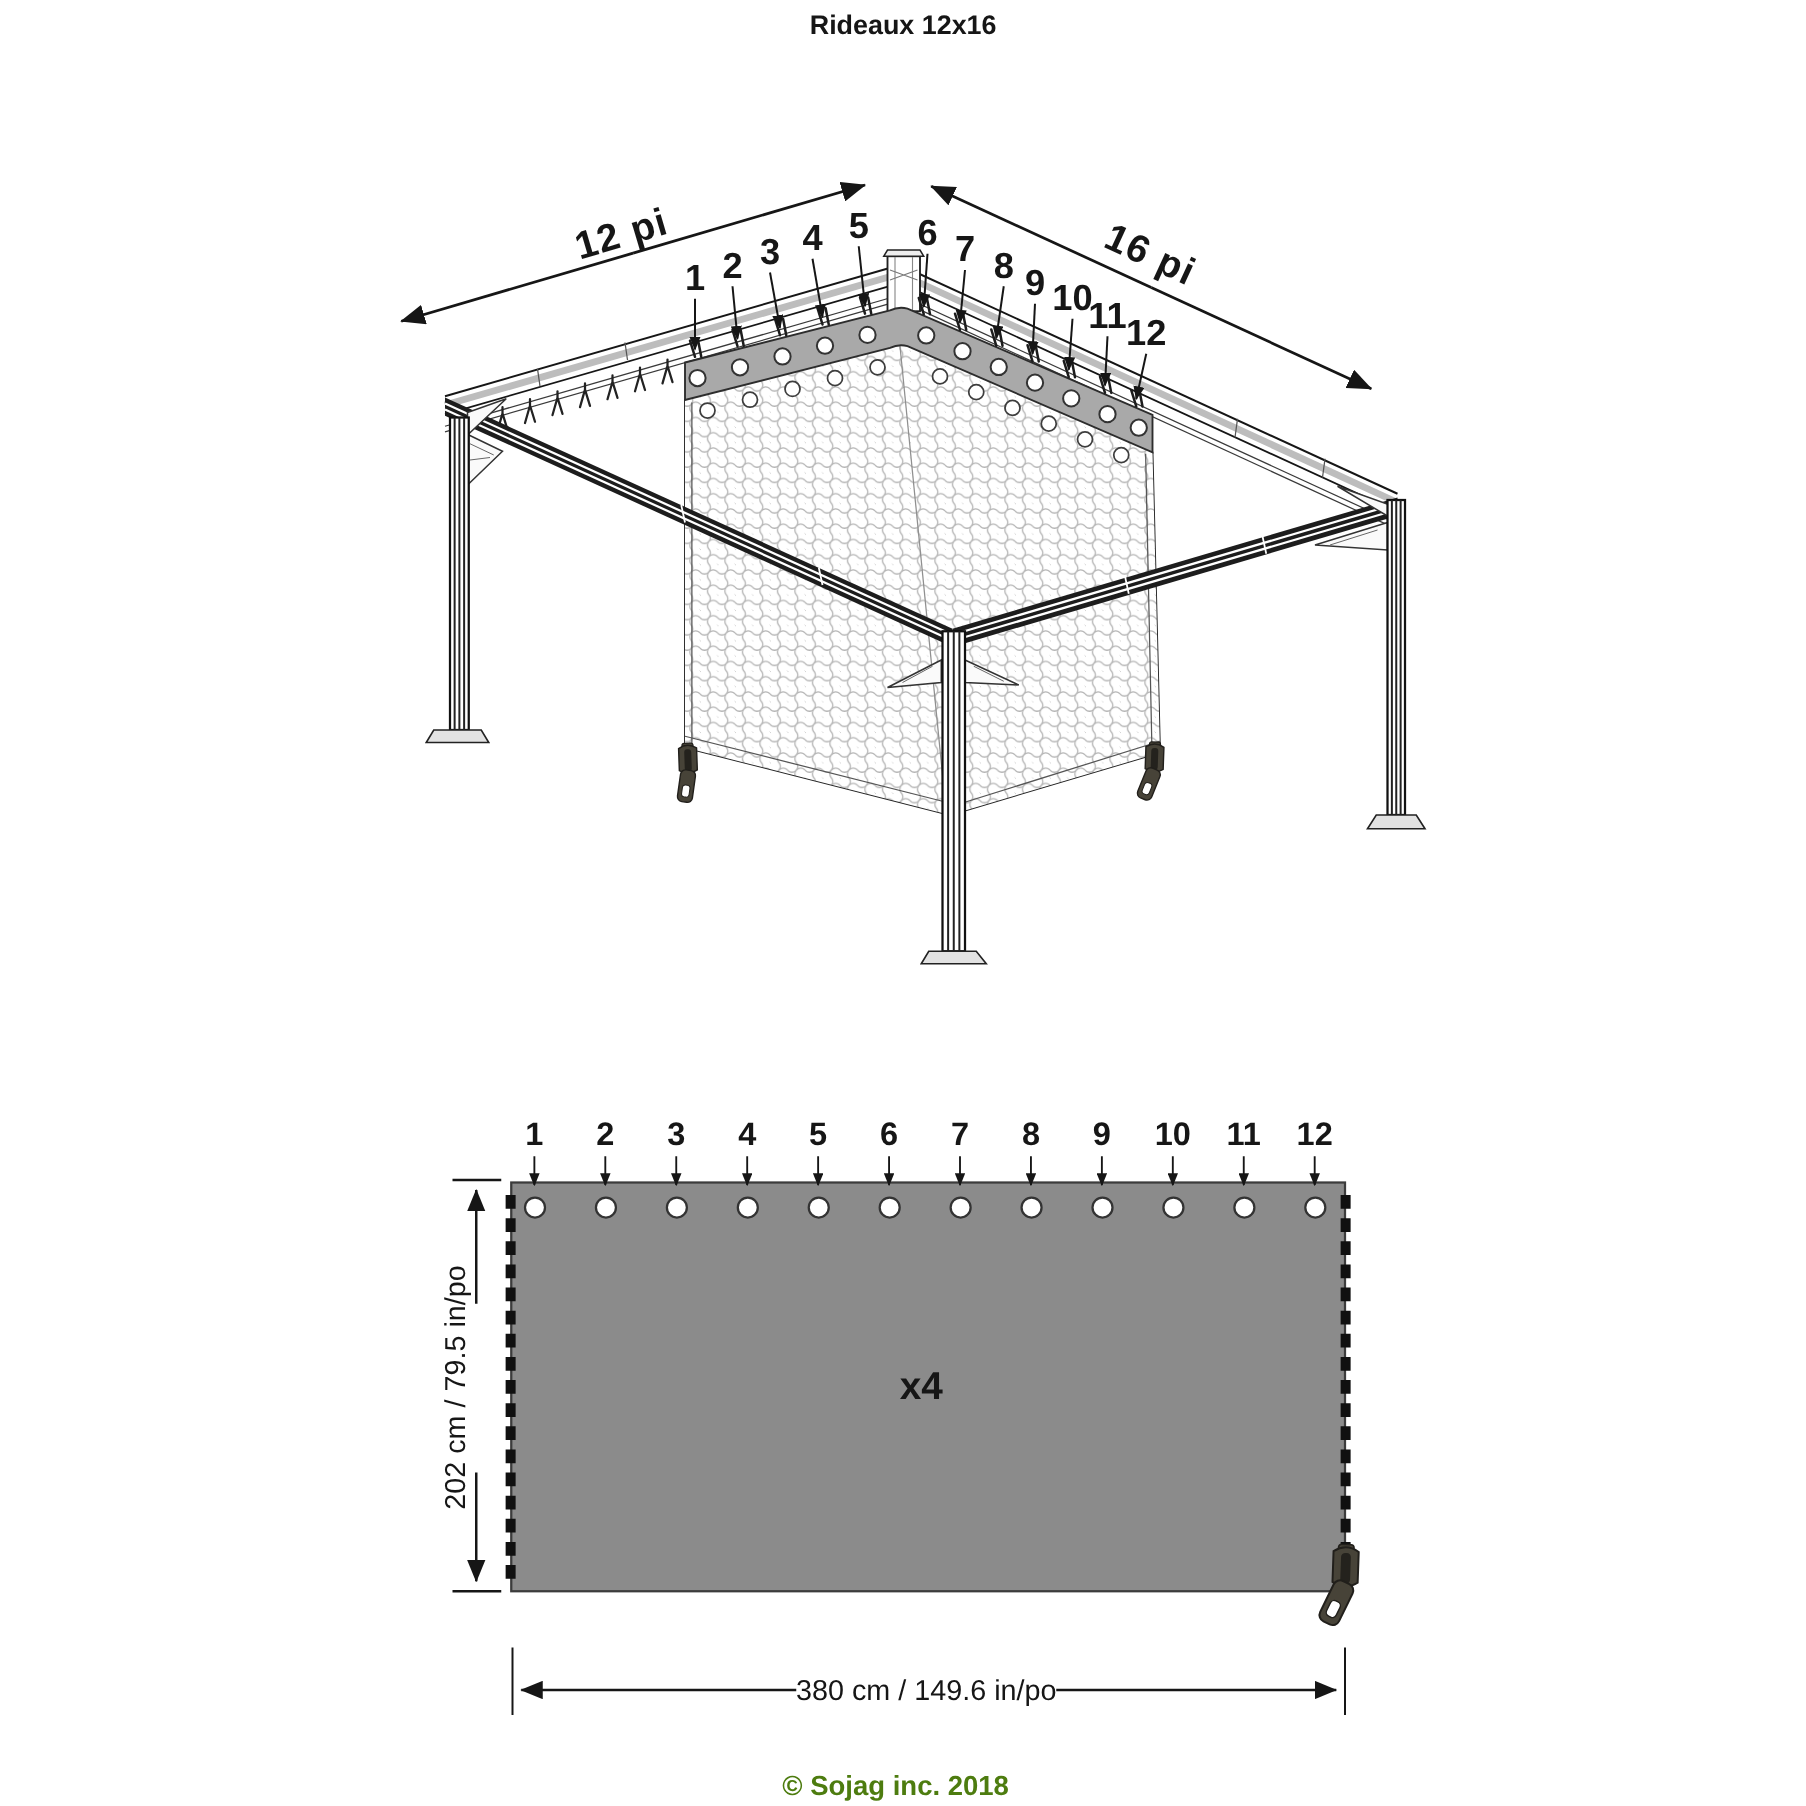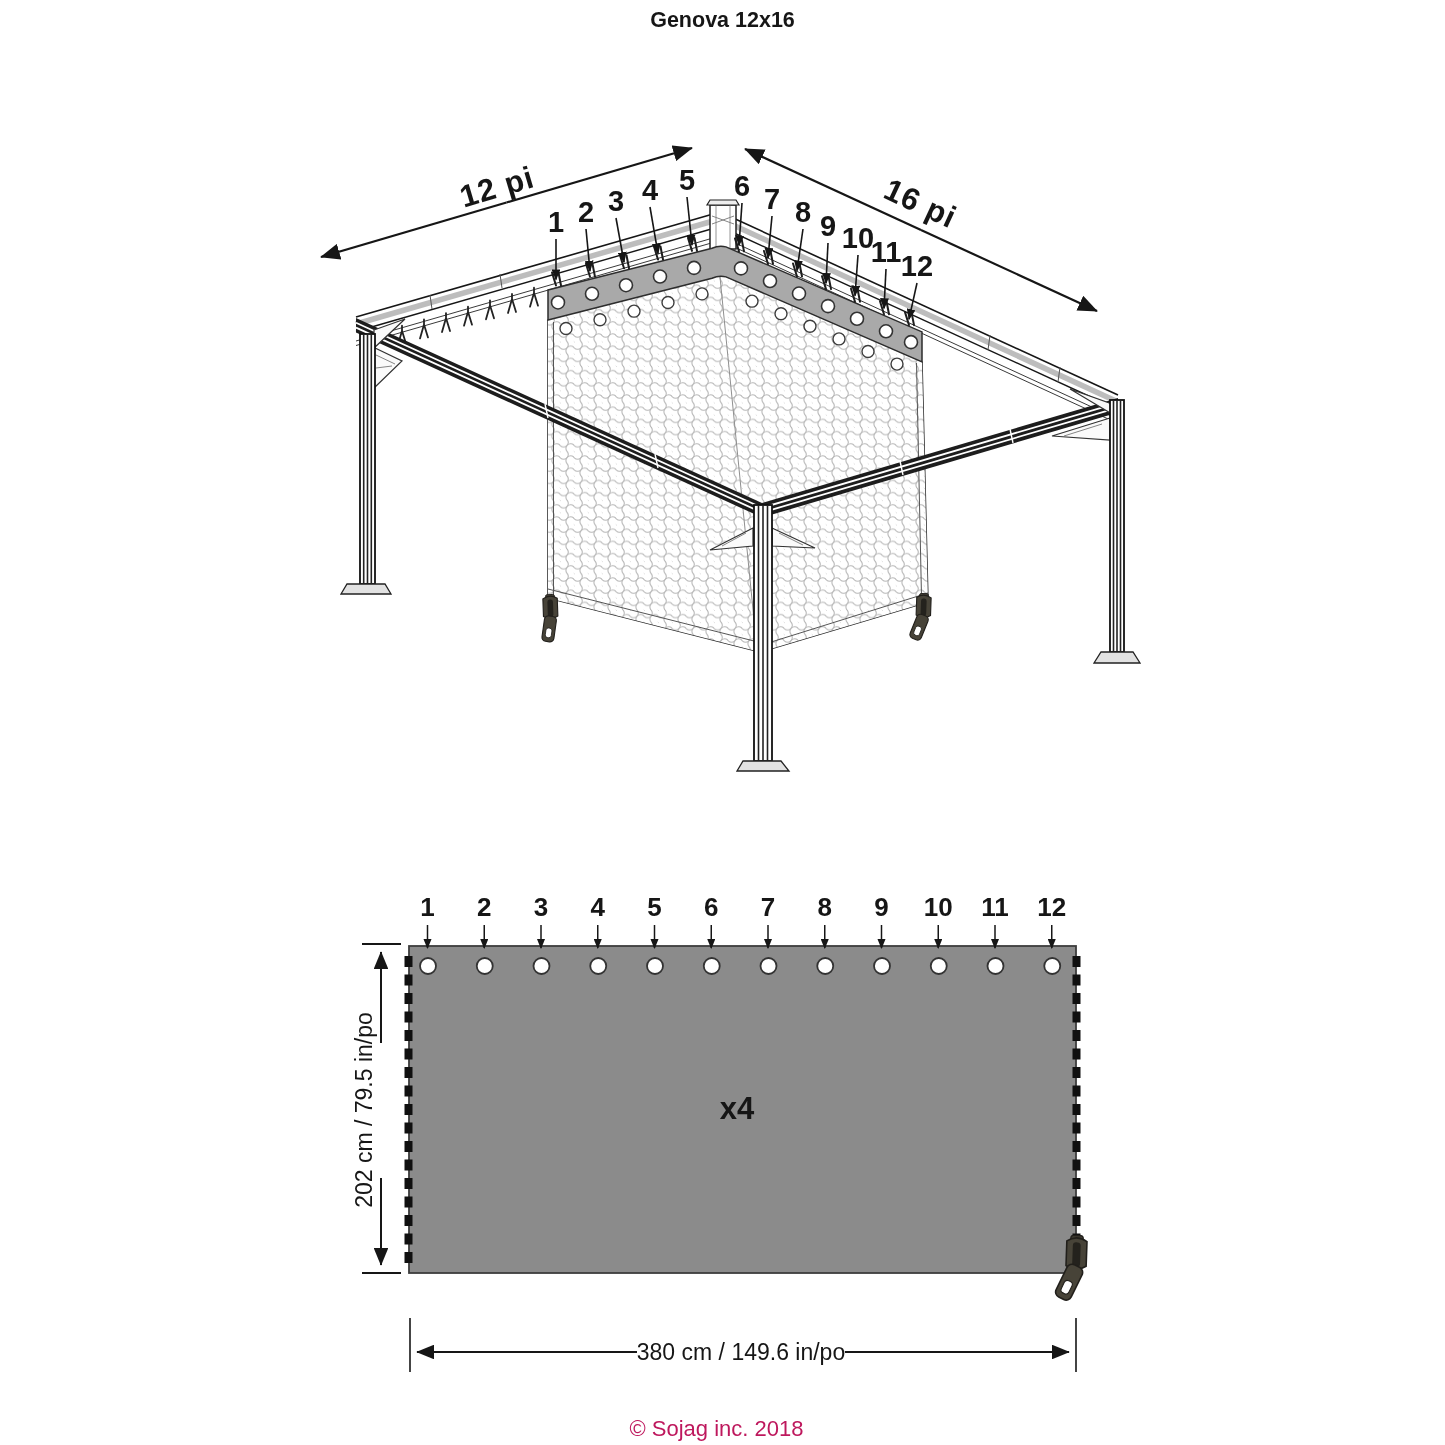--- a/index.html
+++ b/index.html
@@ -6,35 +6,35 @@
   body{
     width:1445px;height:1445px;position:relative;background:#ffffff;
     font-family:"Liberation Sans",sans-serif;overflow:hidden;
   }
   .title-block{
     position:absolute;left:0;right:0;top:6px;text-align:center;
     font-weight:bold;font-size:21.5px;line-height:1.32;color:#161616;
   }
   .footer-block{
     position:absolute;left:0;right:12px;top:1416px;text-align:center;
-    font-weight:normal;font-size:22px;color:#be185d;
+    font-weight:bold;font-size:22px;color:#4d7c0f;
   }
   svg#scene{position:absolute;left:0;top:0;}
   text{fill:#161616;}
   .num3d{font:700 29px "Liberation Sans",sans-serif;}
   .num2d{font:700 26px "Liberation Sans",sans-serif;}
   .dim3d{font:700 31px "Liberation Sans",sans-serif;letter-spacing:1px;}
   .dim2d{font:400 23px "Liberation Sans",sans-serif;}
   .qty{font:700 31px "Liberation Sans",sans-serif;}
 </style>
 </head>
 <body>
 
 <div class="title-block">
-  <div>Genova 12x16</div>
+  <div>Rideaux 12x16</div>
 </div>
 
 <svg id="scene" width="1445" height="1445" viewBox="0 0 1445 1445">
   <defs>
     <marker id="mdim" viewBox="0 0 11 9" refX="10.5" refY="4.5" markerWidth="9" markerHeight="7.4" orient="auto">
       <path d="M0,0 L11,4.5 L0,9 Z" fill="#161616"></path>
     </marker>
     <marker id="mcall" viewBox="0 0 10 8" refX="9" refY="4" markerWidth="7" markerHeight="5.6" orient="auto">
       <path d="M0,0 L10,4 L0,8 Z" fill="#161616"></path>
     </marker>

